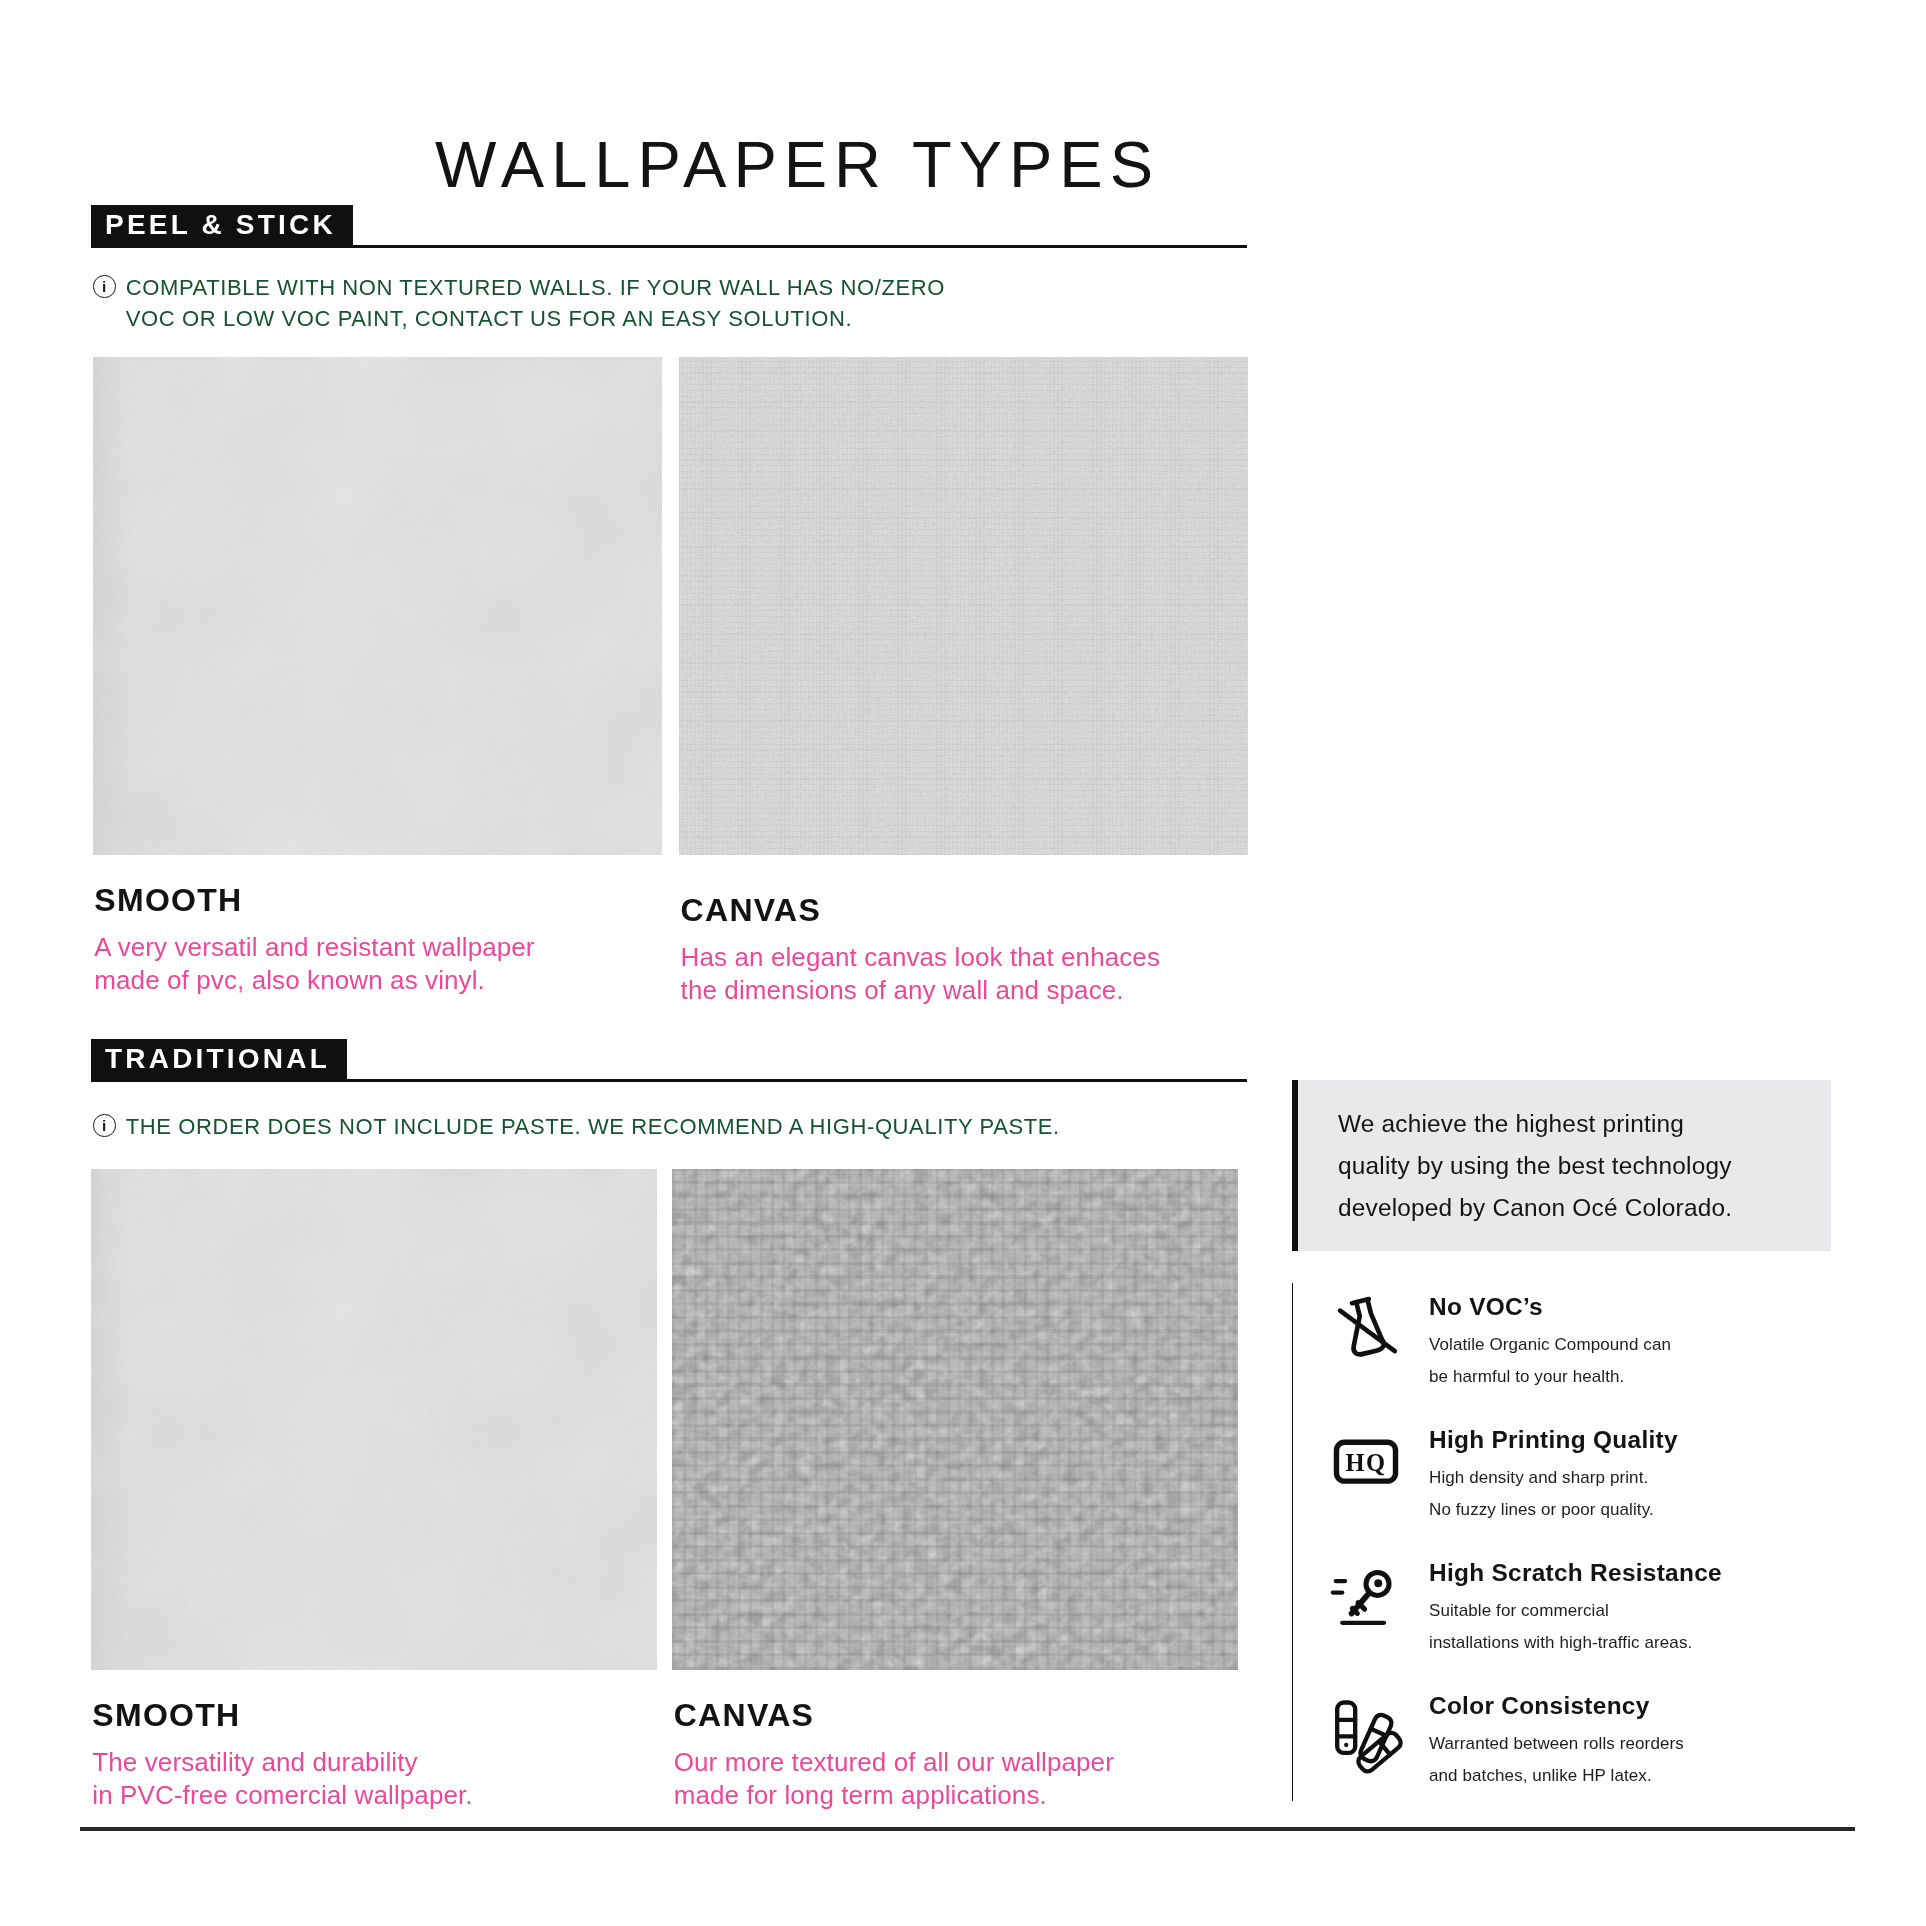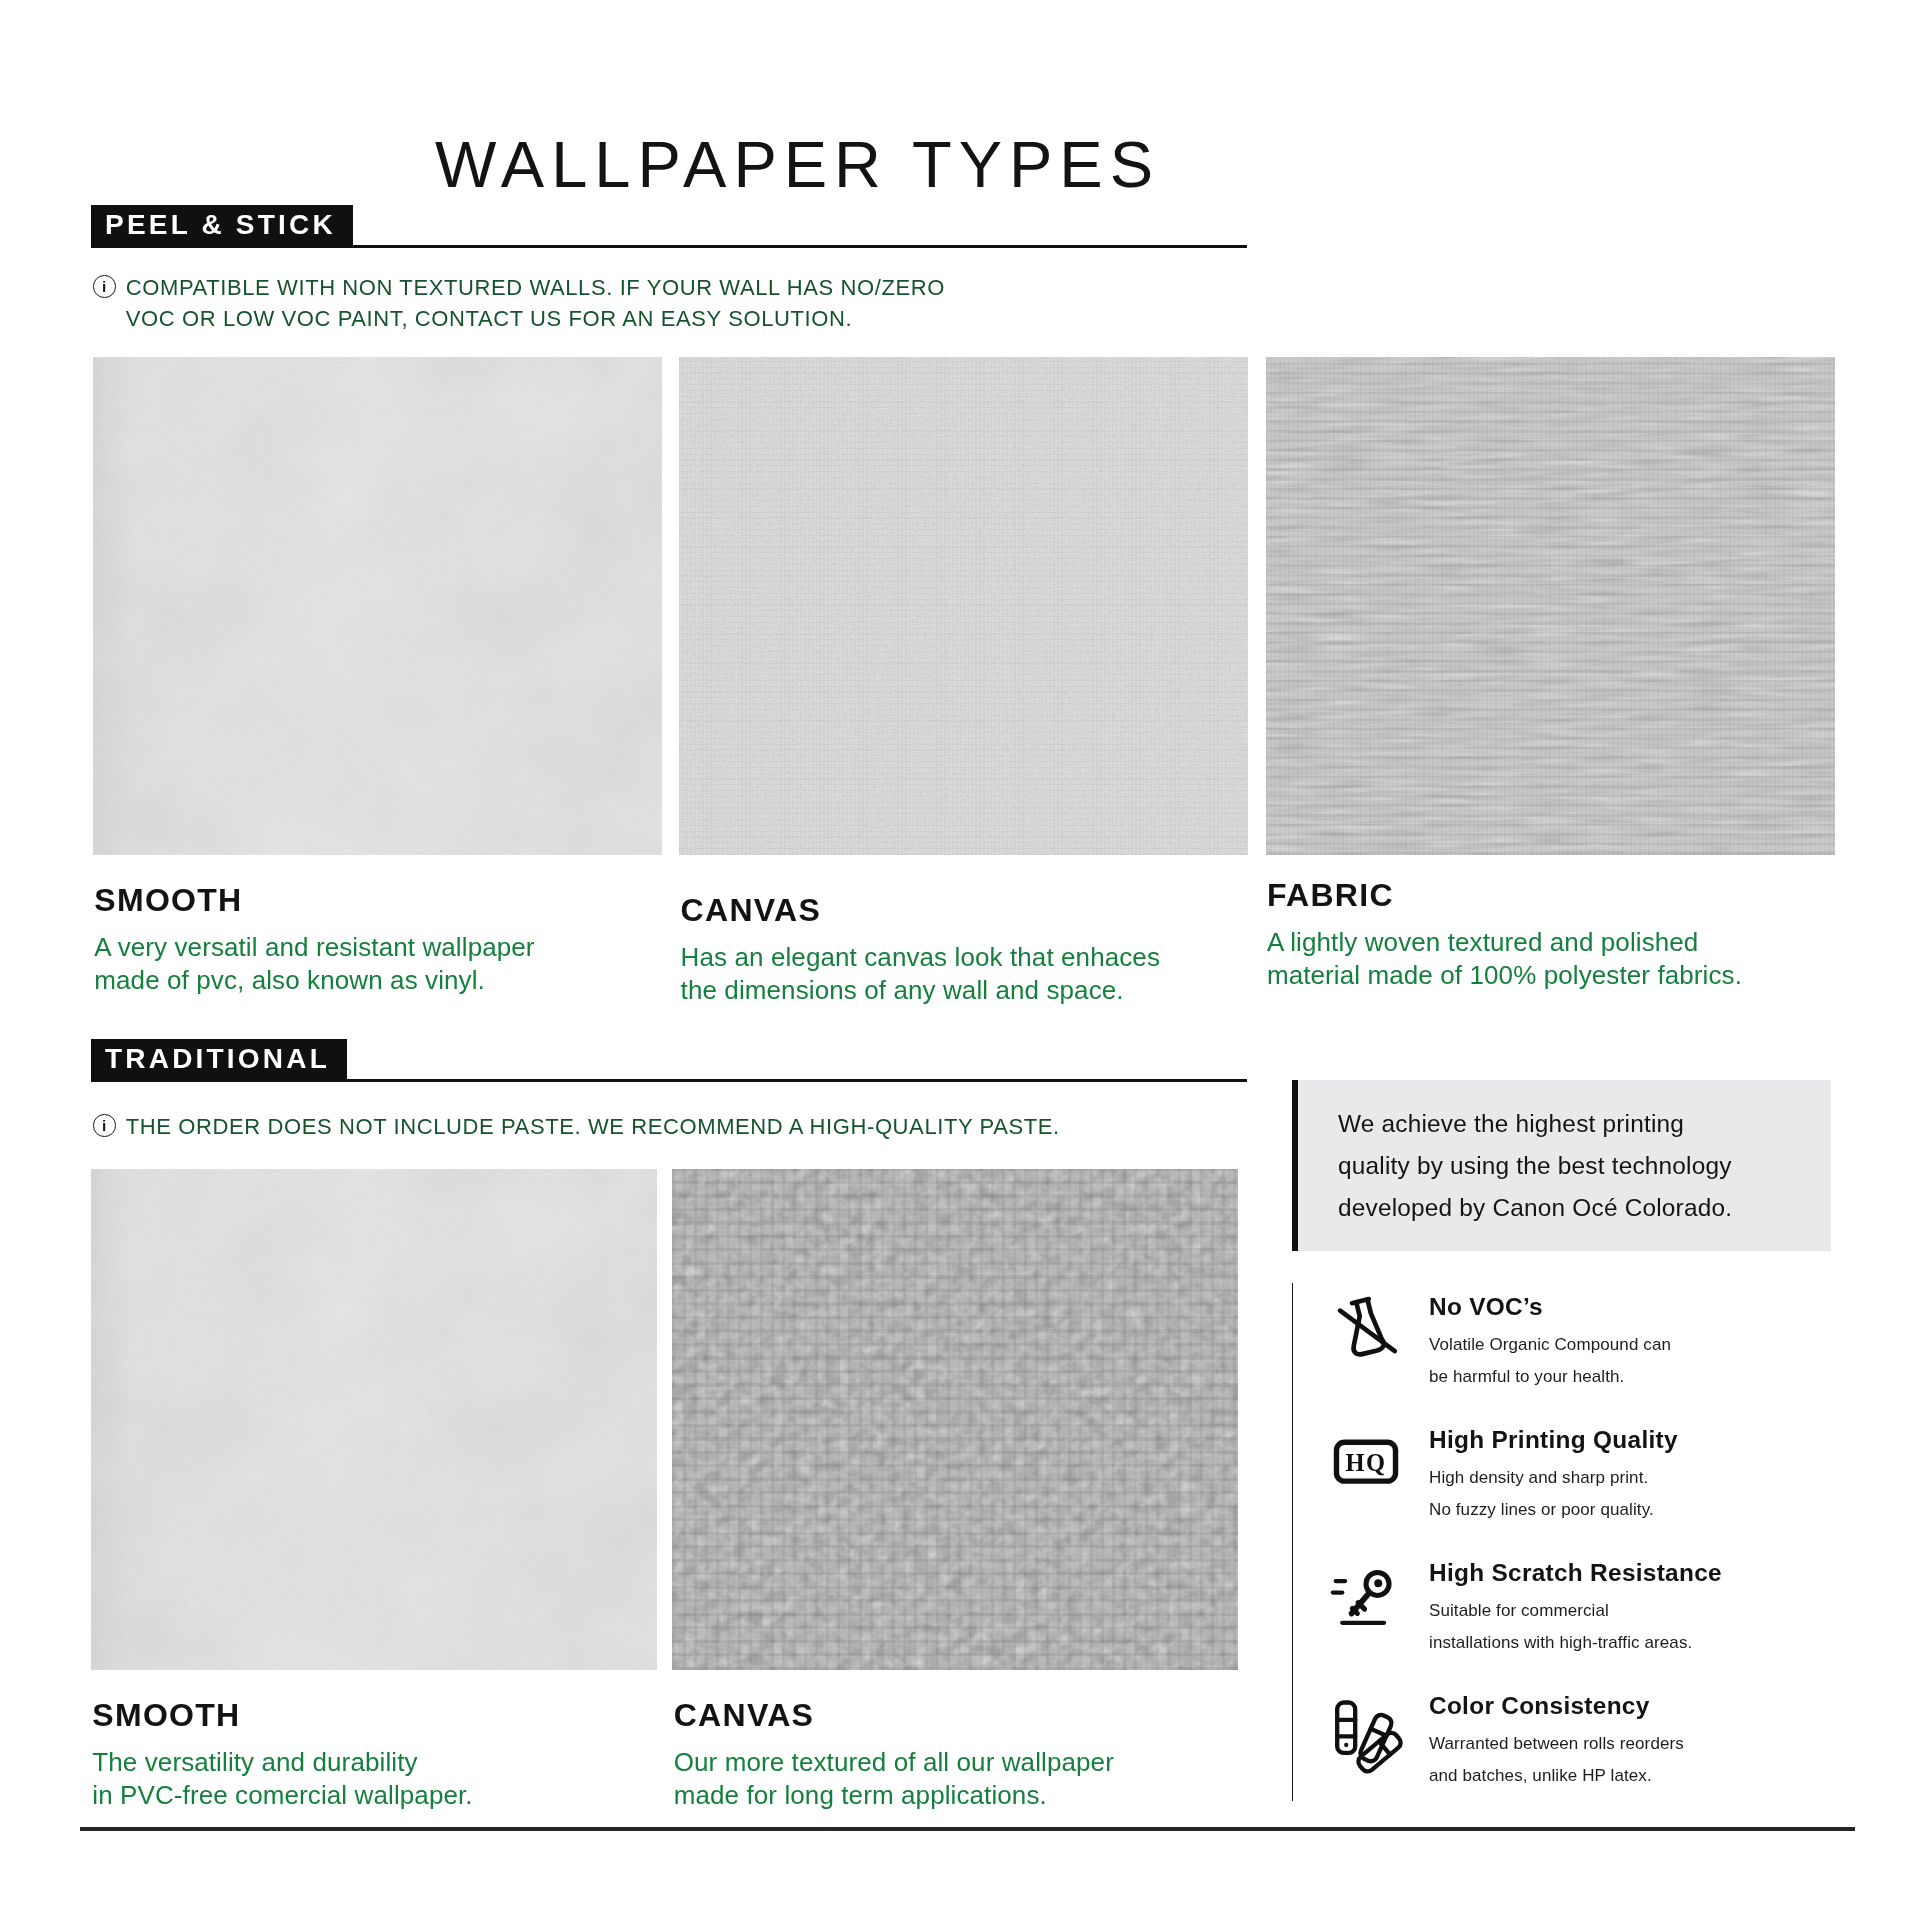--- a/index.html
+++ b/index.html
@@ -44,21 +44,21 @@
   
   .swatch-row{display:grid;}
   #row-1{top:357px;left:93px;grid-template-columns:repeat(3,569px);column-gap:17.3px;}
   #row-2{top:1169px;left:91px;grid-template-columns:repeat(2,566px);column-gap:15.4px;}
   .card h3{
     margin:27px 0 0 1.3px;font-size:32px;font-weight:700;letter-spacing:1.3px;color:#131313;
   }
   #row-1 .card:nth-child(2) h3{margin-top:37px;}
   #row-1 .card:nth-child(3) h3{margin-top:22px;}
   .card p{
-    margin:11.6px 0 0 1.3px;font-size:26px;line-height:33px;color:#15803d;
+    margin:11.6px 0 0 1.3px;font-size:26px;line-height:33px;color:#ec4899;
     white-space:pre-line;letter-spacing:0.1px;
   }
   .swatch{position:relative;overflow:hidden;height:498px;}
   #row-2 .swatch{height:501px;}
   .swatch svg.noise{position:absolute;inset:0;display:block;}
 
   .tex-smooth{background:linear-gradient(90deg,#ebebec 0%,#f4f4f5 7%,#f7f7f8 45%,#f3f3f4 100%);}
   .tex-canvas{
     background-color:#f1f1f2;
     background-image:
@@ -156,31 +156,20 @@
   <div class="card">
     <div class="swatch tex-canvas">
       <svg class="noise" width="100%" height="100%" preserveAspectRatio="none" viewBox="0 0 886 775">
           <rect width="100%" height="100%" filter="url(#f-weave)" opacity="0.12"></rect>
           <rect width="100%" height="100%" filter="url(#f-grain)" opacity="0.05"></rect>
         </svg>
     </div>
     <h3>CANVAS</h3>
     <p>Has an elegant canvas look that enhaces
 the dimensions of any wall and space.</p>
-  </div>
-  <div class="card">
-    <div class="swatch tex-fabric">
-      <svg class="noise" width="100%" height="100%" preserveAspectRatio="none" viewBox="0 0 886 775">
-          <rect width="100%" height="100%" filter="url(#f-ribs)" opacity="0.22"></rect>
-          <rect width="100%" height="100%" filter="url(#f-grain)" opacity="0.06"></rect>
-        </svg>
-    </div>
-    <h3>FABRIC</h3>
-    <p>A lightly woven textured and polished
-material made of 100% polyester fabrics.</p>
   </div>
 </div>
 
 <div class="abs sec-head" id="sec-head-2">
   <span class="sec-bar">TRADITIONAL</span>
 </div>
 
 <div class="abs note" id="note-2">
   <span class="info-circle">
       <span>i</span>

